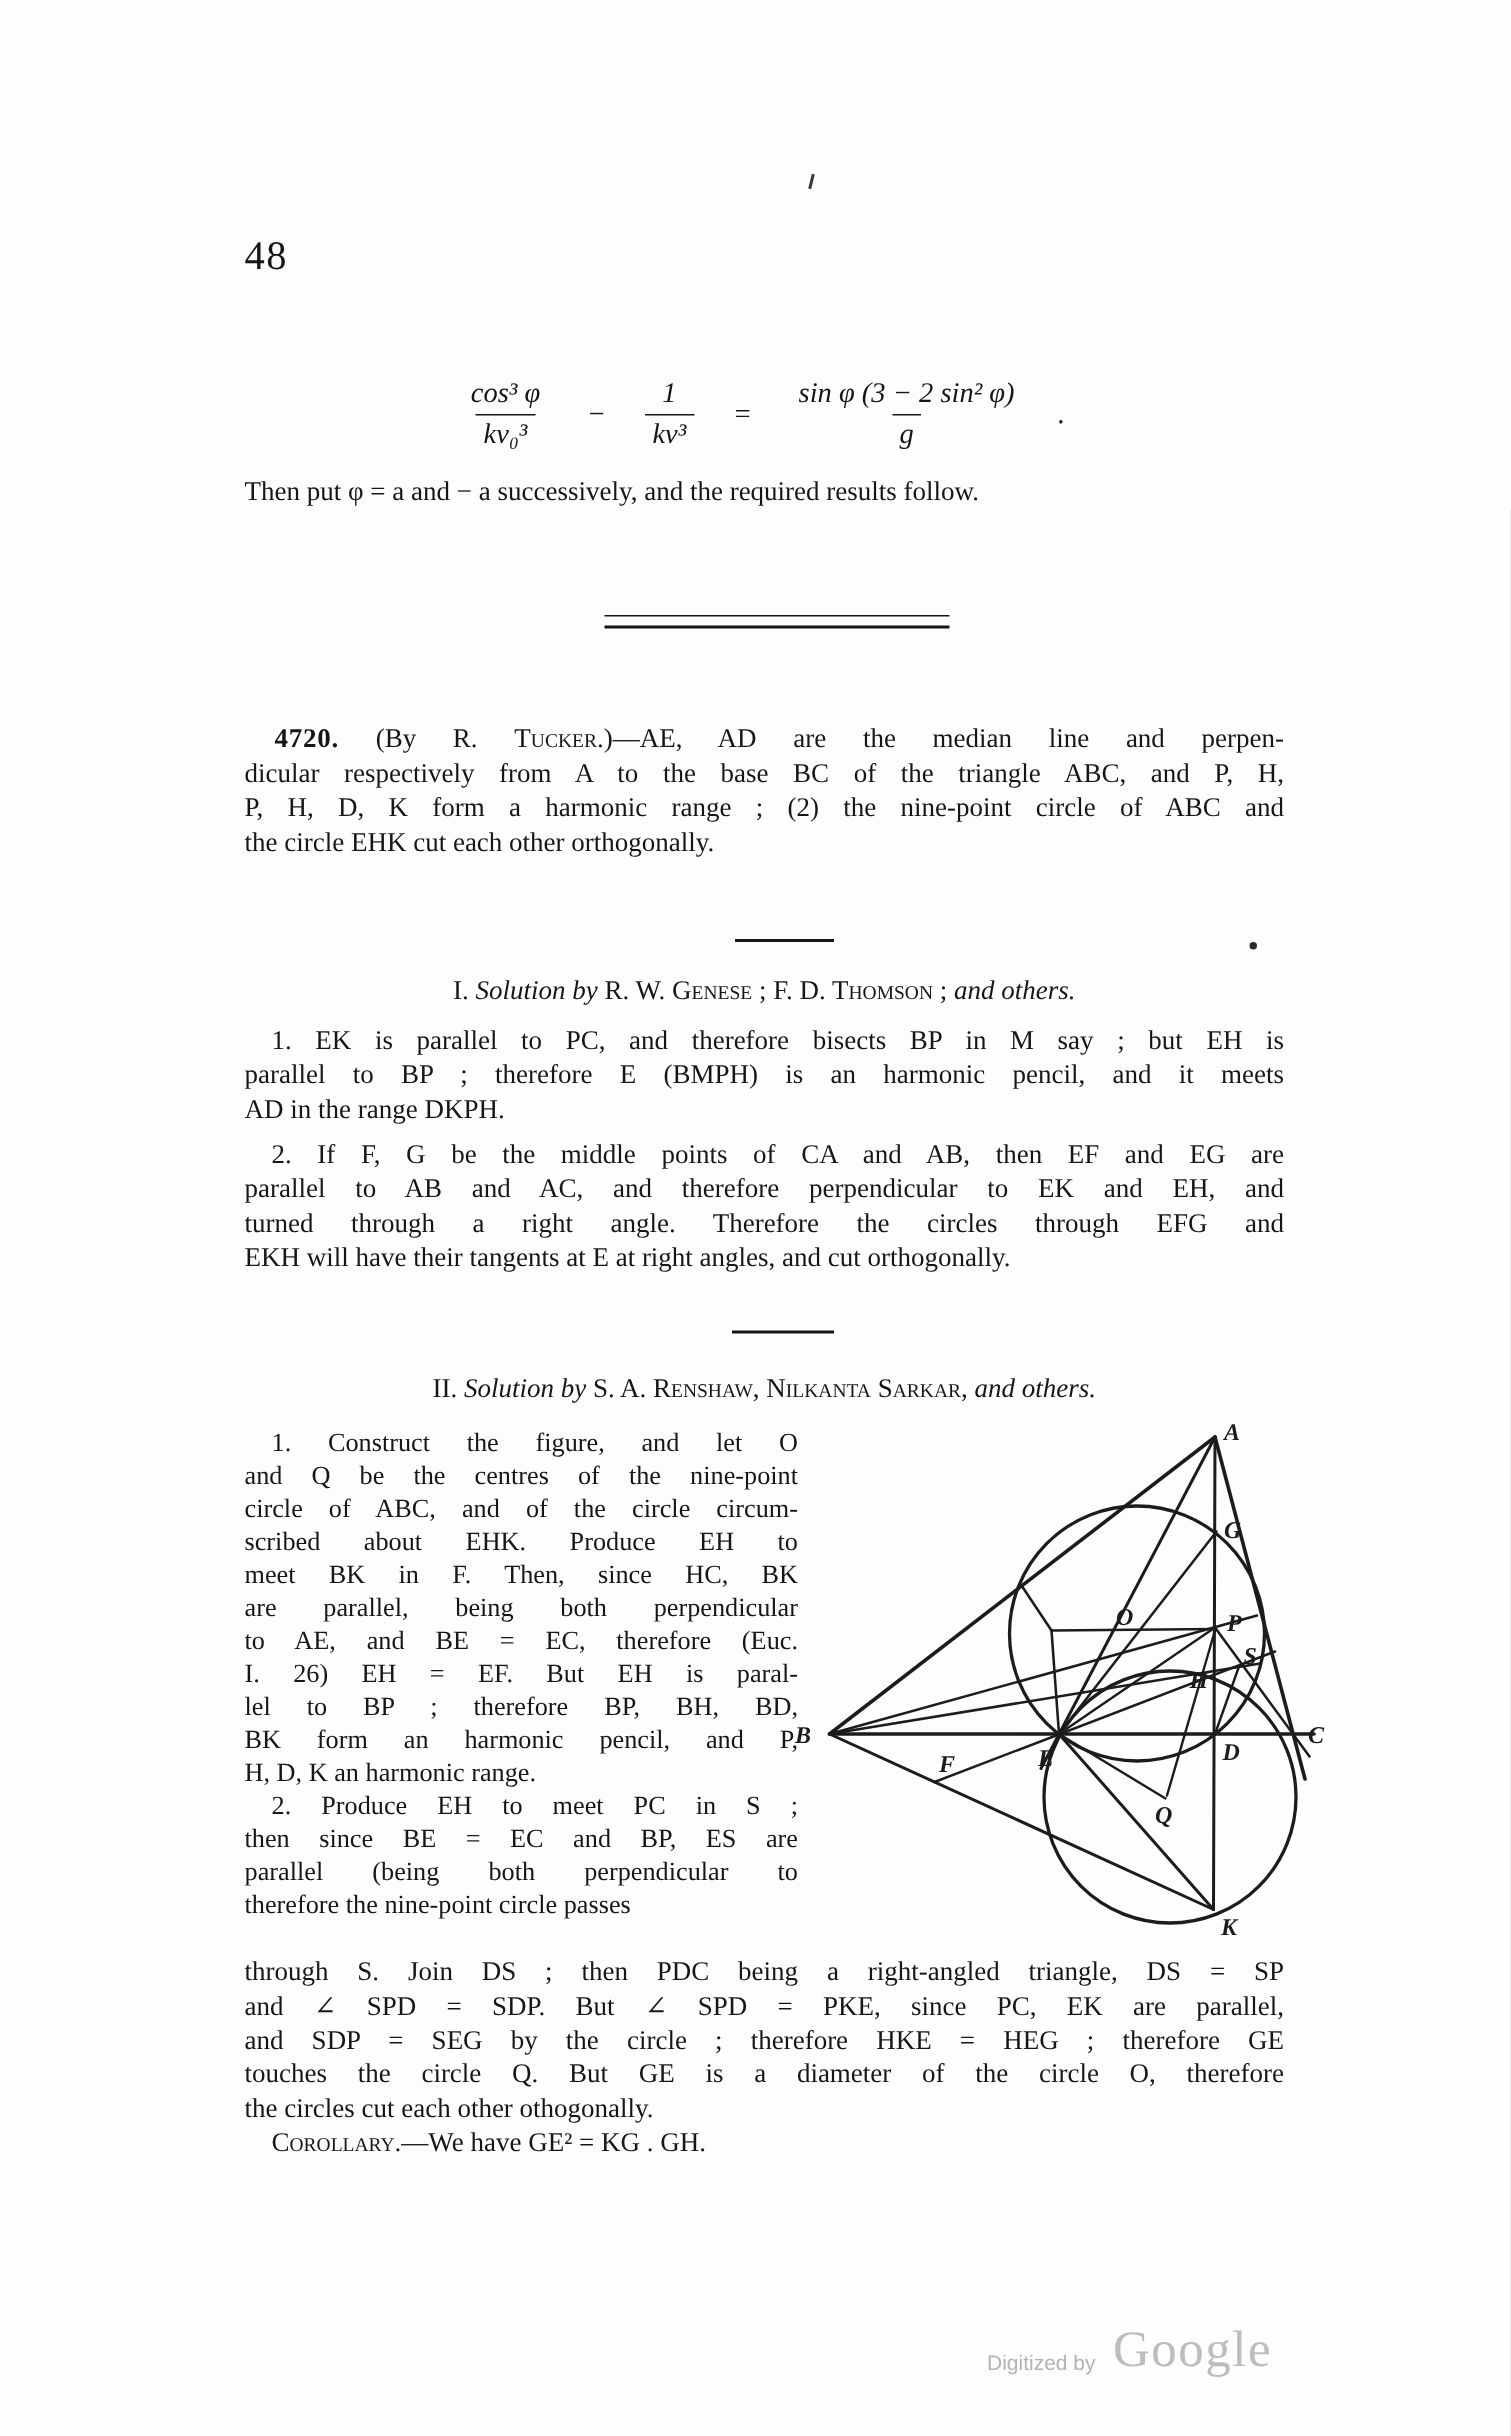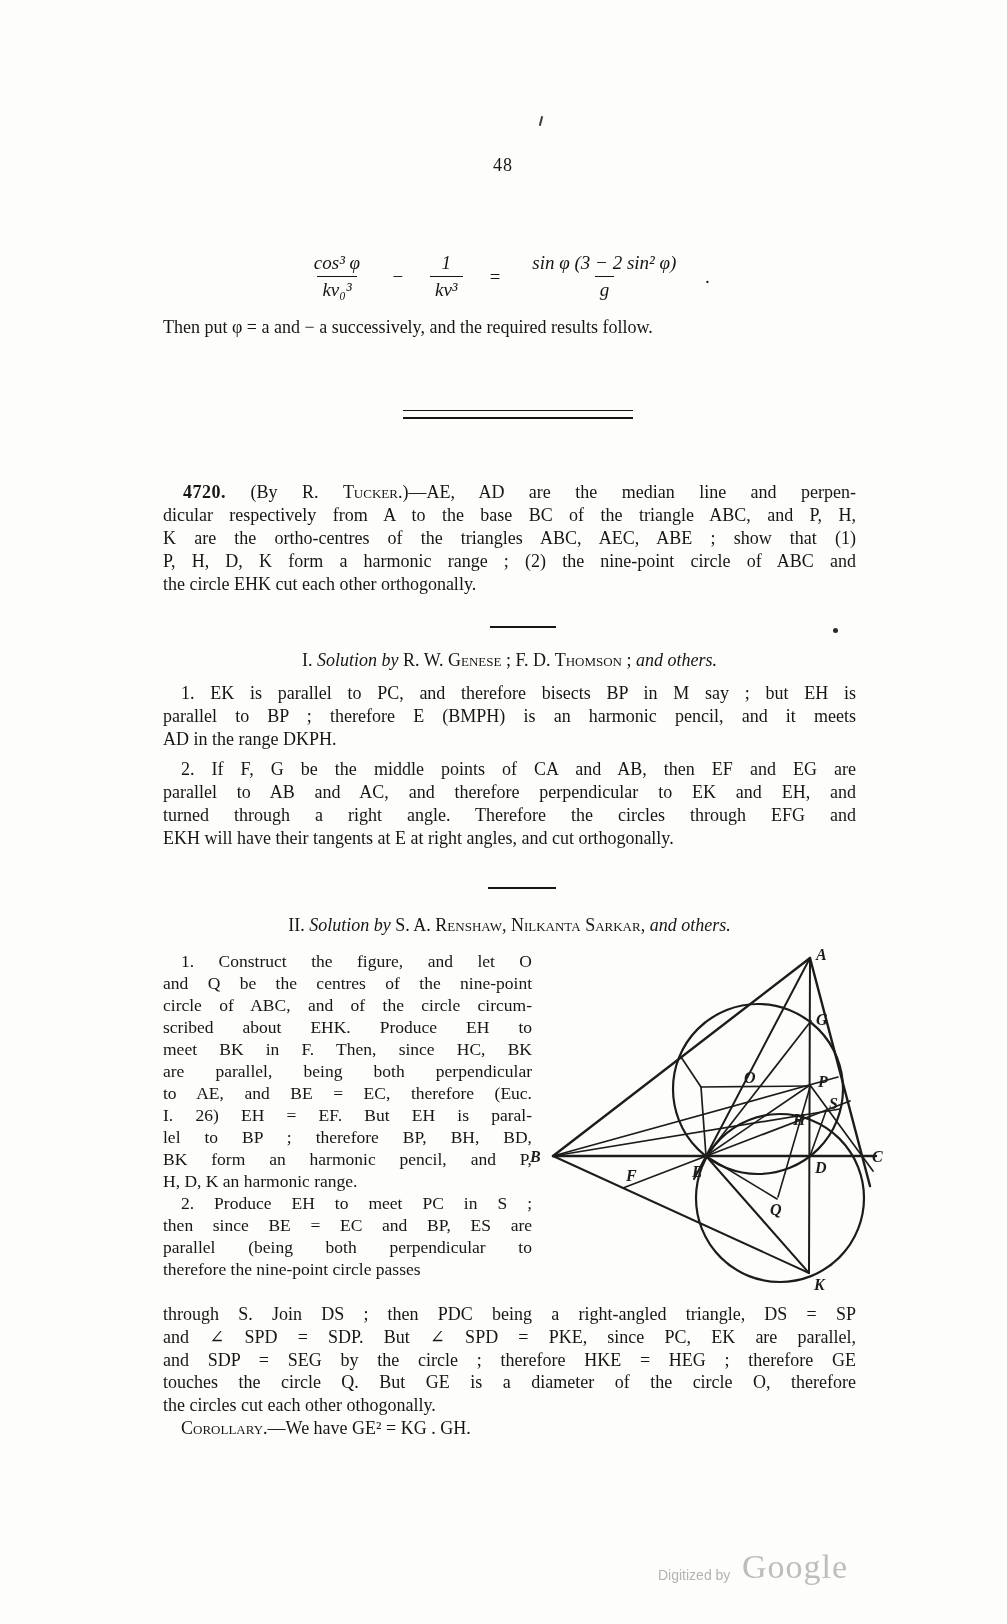--- a/index.html
+++ b/index.html
@@ -15,21 +15,21 @@
   .fs17{font-size:17.5px;line-height:22px;}
   .line{text-align:left;}
   .justify .line{text-align:justify;text-align-last:justify;}
   .justify .line:last-child{text-align-last:left;}
   .justify .pfirst{text-align:justify;text-align-last:justify;}
   .ind .lines .line:first-child{text-indent:18px;}
   .pfirst{text-indent:20px;}
   .pnum{font-weight:bold;letter-spacing:.5px;}
   .sc{font-variant:small-caps;}
   .it{font-style:italic;}
-  .pageno{font-size:18px;text-align:center;letter-spacing:1px;}
+  .pageno{font-size:27px;text-align:left;letter-spacing:1px;}
   .heading{left:163px;width:693px;text-align:center;font-size:18px;}
   .formula{
     left:163px;width:693px;display:flex;justify-content:center;
     align-items:center;gap:24px;font-size:19px;font-style:italic;
   }
   .frac{display:inline-flex;flex-direction:column;align-items:center;}
   .frac .num{padding:0 5px 2px 5px;}
   .frac .den{border-top:1.6px solid #181614;padding:2px 5px 0 5px;}
   .op{padding:0 2px;}
   .rule-double{height:6px;border-top:1.8px solid #181614;border-bottom:2.4px solid #181614;}
@@ -74,21 +74,20 @@
   </div>
 
   <div class="block fs18" style="left:163px;top:316px;width:693px;">Then put φ = a and − a successively, and the required results follow.</div>
 
   <div class="block rule-double" style="left:403px;top:410px;width:230px;"></div>
 
   <div class="block fs18 justify" style="left:163px;top:481px;width:693px;">
     <div class="line pfirst"><b class="pnum">4720.</b>  <span>(By R. </span><span class="sc">Tucker</span><span>.)—AE, AD are the median line and perpen-</span></div>
     <div class="lines">
         <div class="line">dicular respectively from A to the base BC of the triangle ABC, and P, H,</div>
-        <div class="line">K are the ortho-centres of the triangles ABC, AEC, ABE ; show that (1)</div>
         <div class="line">P, H, D, K form a harmonic range ; (2) the nine-point circle of ABC and</div>
         <div class="line">the circle EHK cut each other orthogonally.</div>
       </div>
   </div>
 
   <div class="block rule-short" style="left:490px;top:626px;width:66px;"></div>
 
   <div class="block heading" style="top:650px;">
     <span>I.</span>
     <span class="it">Solution by</span>

